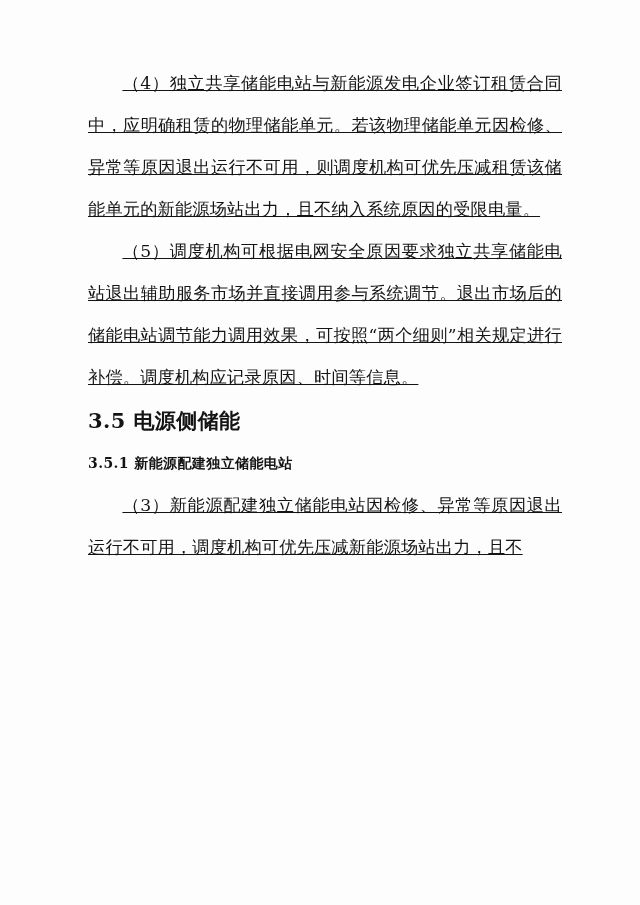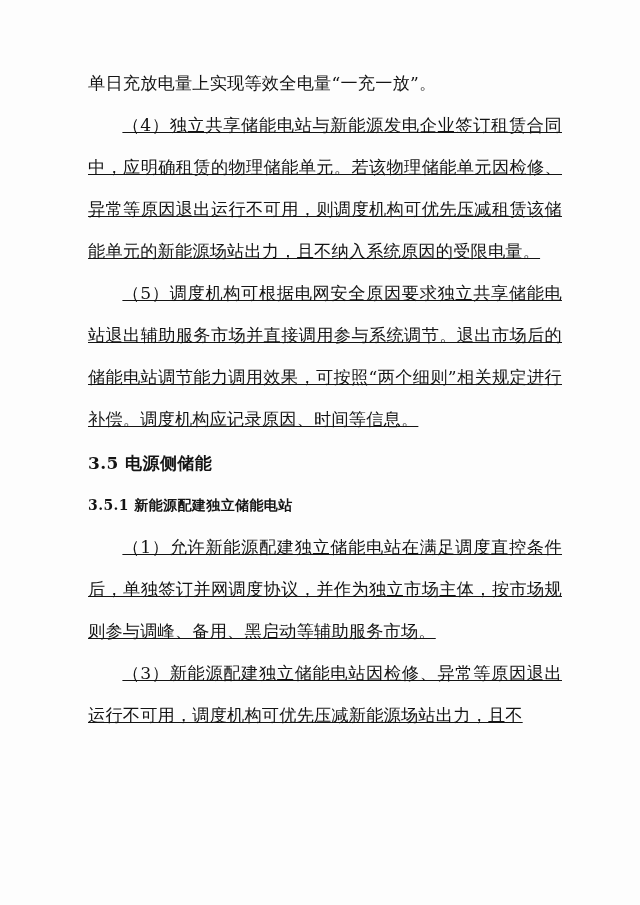--- a/index.html
+++ b/index.html
@@ -35,21 +35,21 @@
     text-indent: 0;
     white-space: normal;
   }
   p.indent2 {
     margin: 0;
     text-indent: 2em;
     text-decoration: underline;
   }
   h2.heading {
     margin: 0;
-    font-size: 17px;
+    font-size: 21px;
     line-height: 42px;
     font-weight: bold;
     text-indent: 0;
     letter-spacing: 0.4px;
   }
   h3.heading-sub {
     margin: 0;
     font-size: 14px;
     line-height: 42px;
     font-weight: bold;
@@ -59,30 +59,28 @@
   .heading-block {
     margin-top: 2px;
   }
 </style>
 </head>
 <body>
 
 <div class="page">
   <div class="doc-body">
 
-    <p class="para">单日充放电量上实现等效全电量“一充一放”。</p>
 
     <p class="indent2">（4）独立共享储能电站与新能源发电企业签订租赁合同中，应明确租赁的物理储能单元。若该物理储能单元因检修、异常等原因退出运行不可用，则调度机构可优先压减租赁该储能单元的新能源场站出力，且不纳入系统原因的受限电量。</p>
 
     <p class="indent2">（5）调度机构可根据电网安全原因要求独立共享储能电站退出辅助服务市场并直接调用参与系统调节。退出市场后的储能电站调节能力调用效果，可按照“两个细则”相关规定进行补偿。调度机构应记录原因、时间等信息。</p>
 
     <div class="heading-block">
       <h2 class="heading">3.5 电源侧储能</h2>
       <h3 class="heading-sub">3.5.1 新能源配建独立储能电站</h3>
     </div>
 
-    <p class="indent2">（1）允许新能源配建独立储能电站在满足调度直控条件后，单独签订并网调度协议，并作为独立市场主体，按市场规则参与调峰、备用、黑启动等辅助服务市场。</p>
 
 
     <p class="indent2">（3）新能源配建独立储能电站因检修、异常等原因退出运行不可用，调度机构可优先压减新能源场站出力，且不</p>
 
   </div>
 </div>
 
 </body></html>

